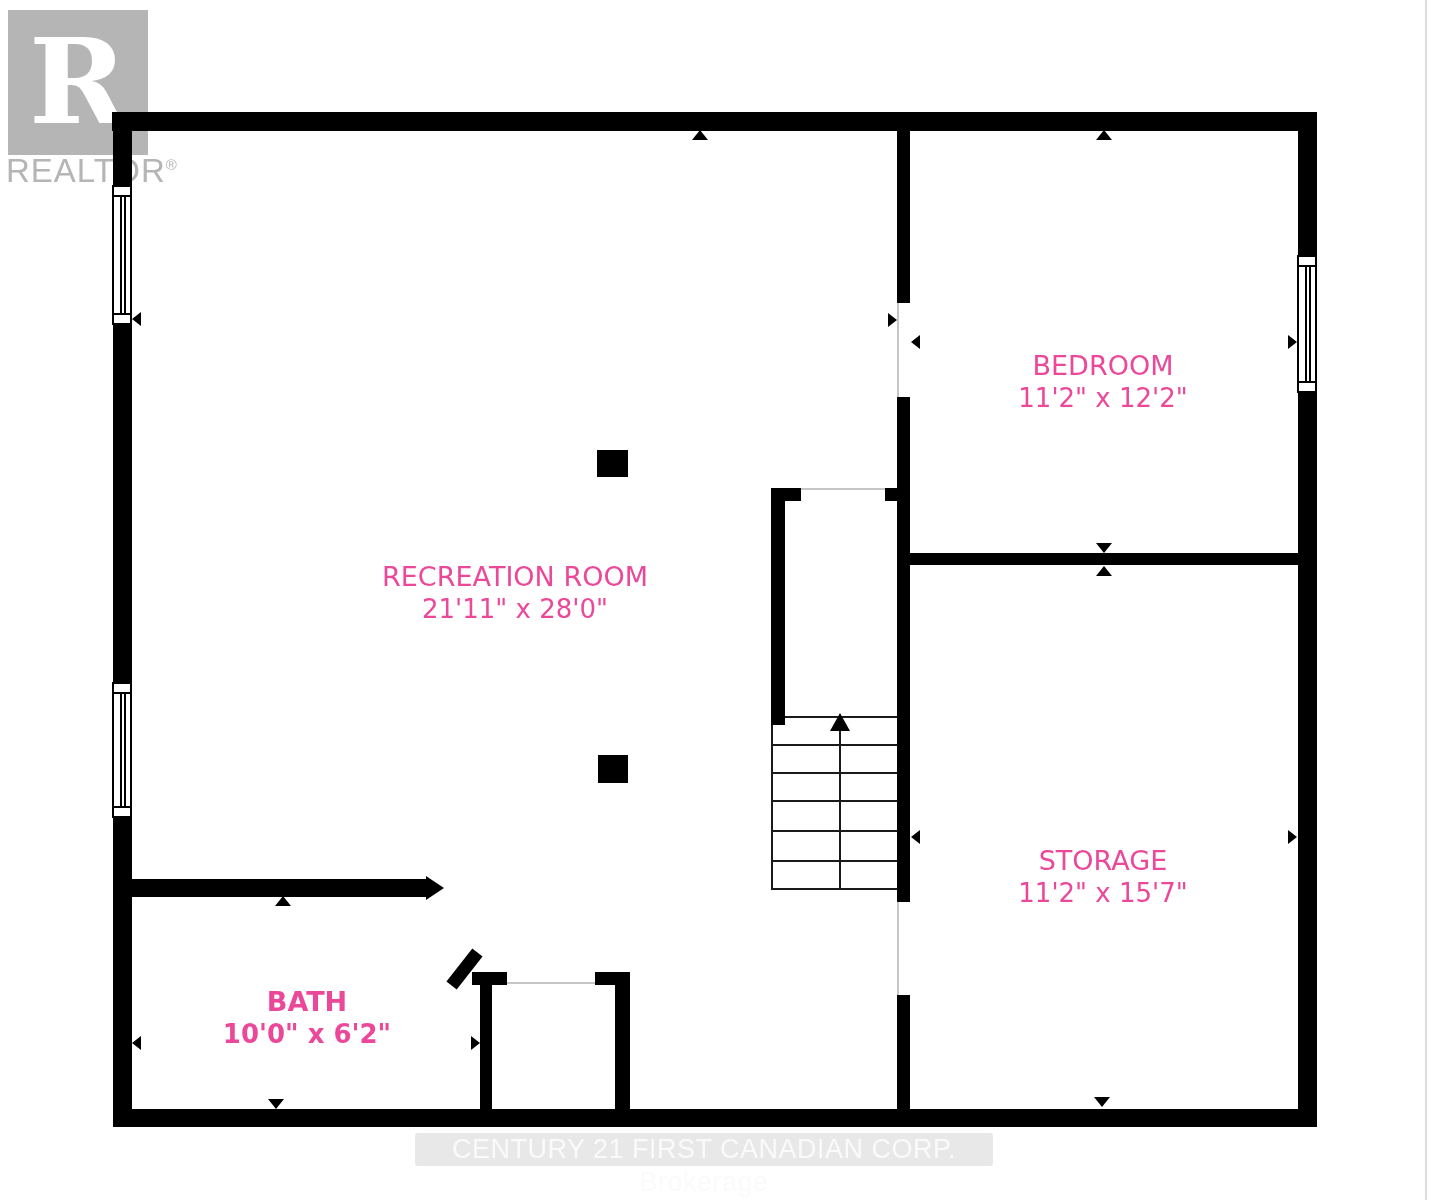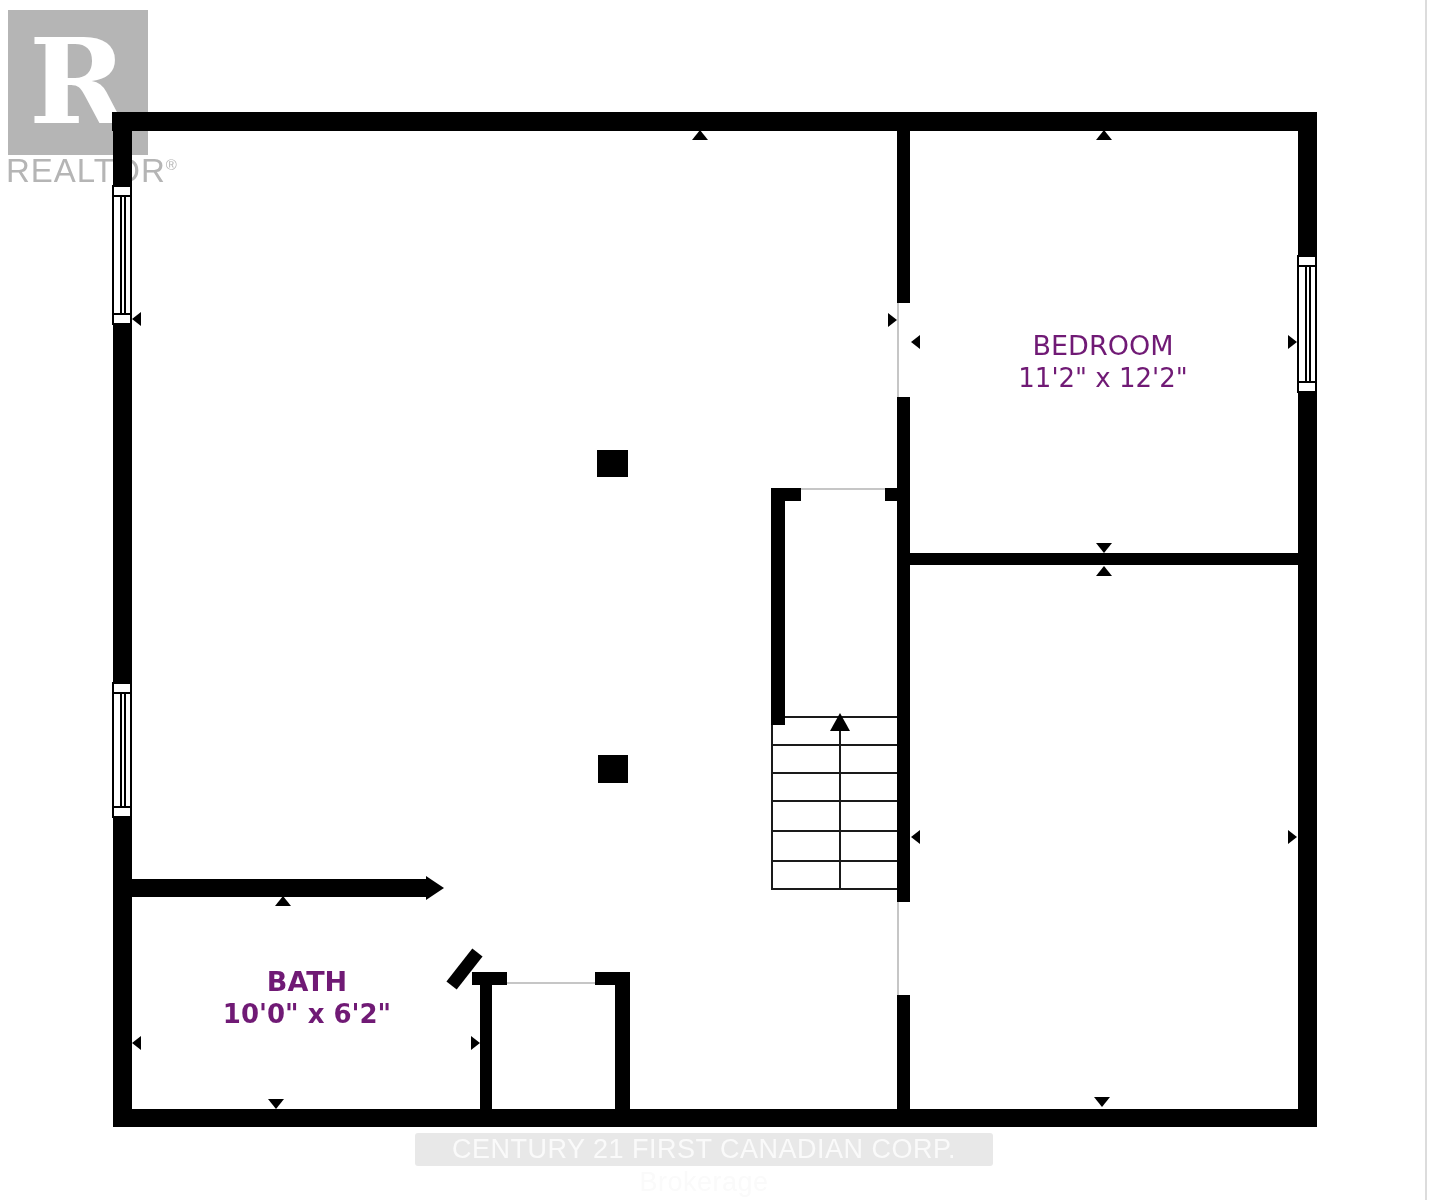--- a/index.html
+++ b/index.html
@@ -12,21 +12,21 @@
   .window{position:absolute;background:#fff;border:2px solid #000;box-sizing:border-box;}
   .window .sill-top{position:absolute;left:0;right:0;top:8px;height:2px;background:#000;}
   .window .sill-bottom{position:absolute;left:0;right:0;bottom:8px;height:2px;background:#000;}
   .window .v1{position:absolute;top:9px;bottom:9px;left:38%;width:2px;background:#000;}
   .window .v2{position:absolute;top:9px;bottom:9px;left:62%;width:2px;background:#000;}
   .tri{position:absolute;width:0;height:0;}
   .tri-up{border-left:8px solid transparent;border-right:8px solid transparent;border-bottom:10px solid #000;}
   .tri-down{border-left:8px solid transparent;border-right:8px solid transparent;border-top:10px solid #000;}
   .tri-left{border-top:7px solid transparent;border-bottom:7px solid transparent;border-right:9px solid #000;}
   .tri-right{border-top:7px solid transparent;border-bottom:7px solid transparent;border-left:9px solid #000;}
-  .room-label{position:absolute;text-align:center;color:#701a75;}
+  .room-label{position:absolute;text-align:center;color:#ec4899;margin-top:20px;}
   .room-label .room-name{font-size:27px;line-height:32px;}
   .room-label .room-dims{font-size:26px;line-height:32px;}
   .stair-arrow{position:absolute;width:0;height:0;border-left:10px solid transparent;
                border-right:10px solid transparent;border-bottom:18px solid #000;}
   .door-tip{position:absolute;width:0;height:0;border-top:12px solid transparent;
             border-bottom:12px solid transparent;border-left:18px solid #000;}
   .door-leaf{position:absolute;background:#000;transform:rotate(38deg);}
   #logo-box{position:absolute;left:8px;top:10px;width:140px;height:145px;background:#b5b5b5;
             text-align:center;z-index:0;}
   #logo-box .logo-letter{font-family:"DejaVu Serif",serif;font-weight:bold;font-size:118px;
@@ -124,23 +124,31 @@
   <div class="tri tri-down z" style="left:1096px;top:543px;"></div>
   <div class="tri tri-up z" style="left:1096px;top:566px;"></div>
   <div class="tri tri-left z" style="left:911px;top:830px;"></div>
   <div class="tri tri-right z" style="left:1288px;top:830px;"></div>
   <div class="tri tri-up z" style="left:275px;top:896px;"></div>
   <div class="tri tri-left z" style="left:132px;top:1036px;"></div>
   <div class="tri tri-right z" style="left:471px;top:1036px;"></div>
   <div class="tri tri-down z" style="left:268px;top:1099px;"></div>
   <div class="tri tri-down z" style="left:1094px;top:1097px;"></div>
 
+  <div class="room-label" style="left:285px;top:541px;width:460px;">
+    <div class="room-name">RECREATION ROOM</div>
+    <div class="room-dims">21'11" x 28'0"</div>
+  </div>
   <div class="room-label" style="left:953px;top:330px;width:300px;">
     <div class="room-name">BEDROOM</div>
     <div class="room-dims">11'2" x 12'2"</div>
+  </div>
+  <div class="room-label" style="left:953px;top:825px;width:300px;">
+    <div class="room-name">STORAGE</div>
+    <div class="room-dims">11'2" x 15'7"</div>
   </div>
   <div class="room-label" style="left:157px;top:966px;width:300px;font-weight:bold;">
     <div class="room-name">BATH</div>
     <div class="room-dims">10'0" x 6'2"</div>
   </div>
 
   <div id="watermark">CENTURY 21 FIRST CANADIAN CORP. Brokerage</div>
 
   <div style="position:absolute;left:1425px;top:0;width:2px;height:1200px;background:#dcdcdc;"></div>
 

